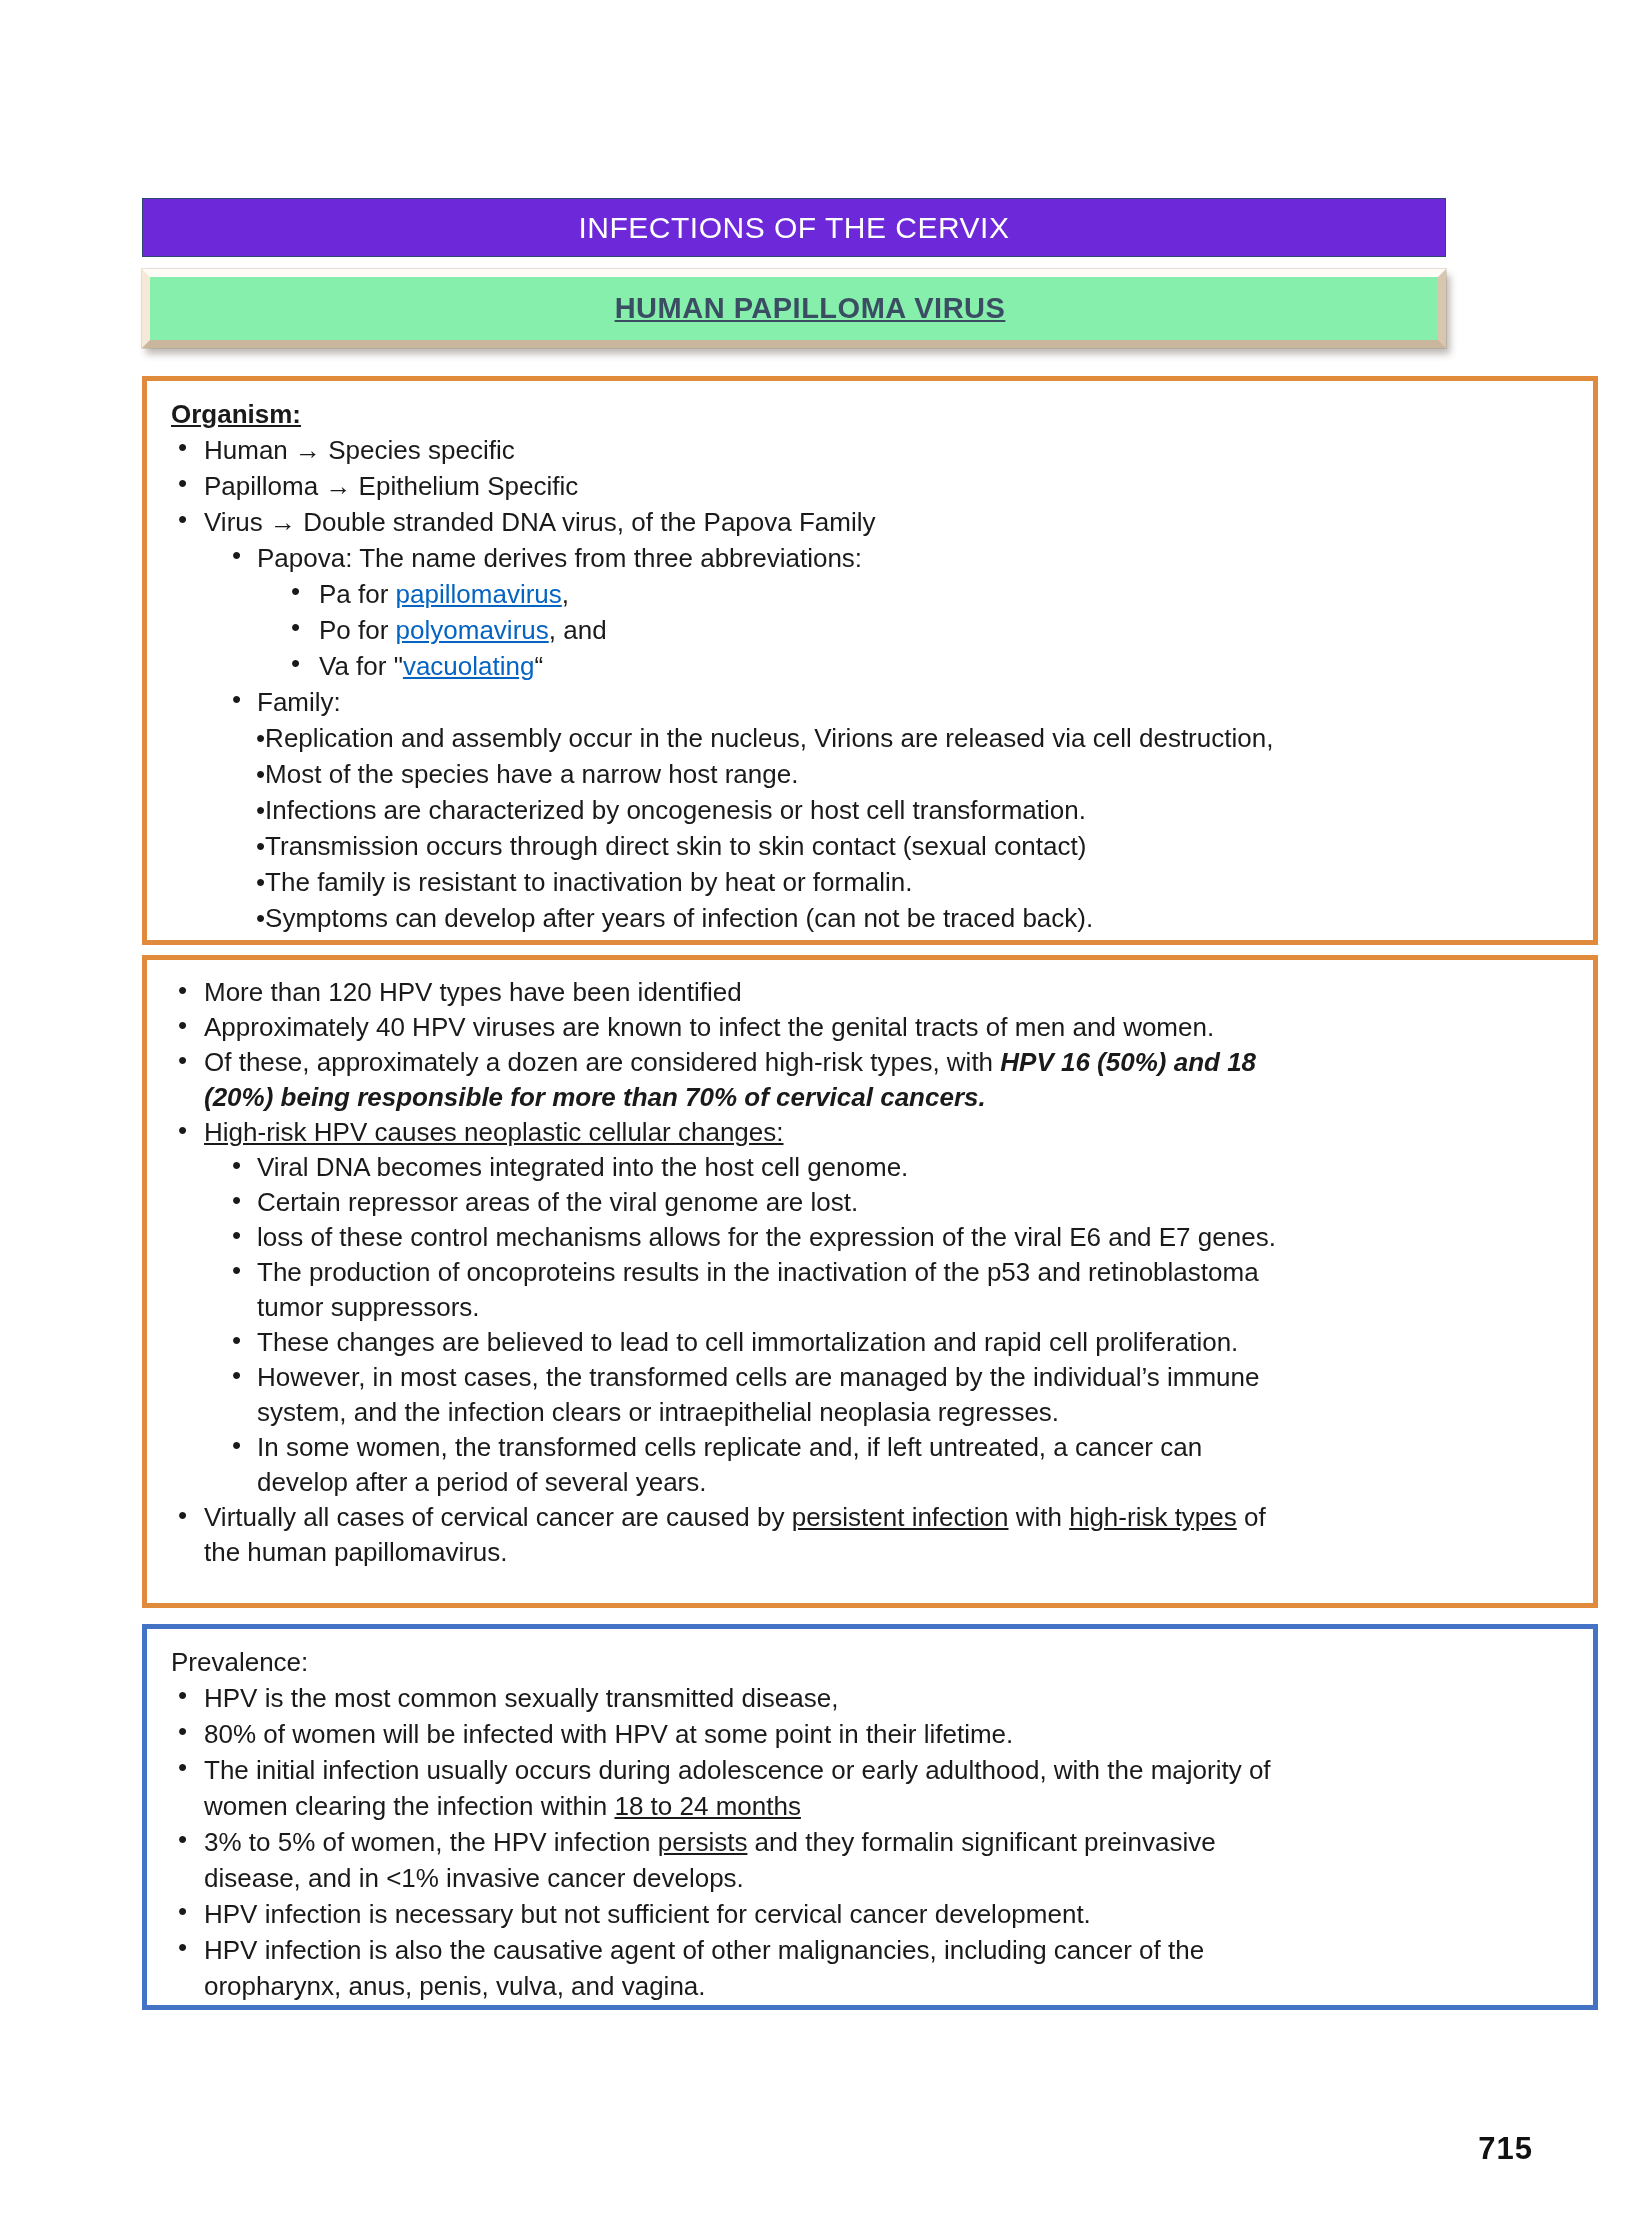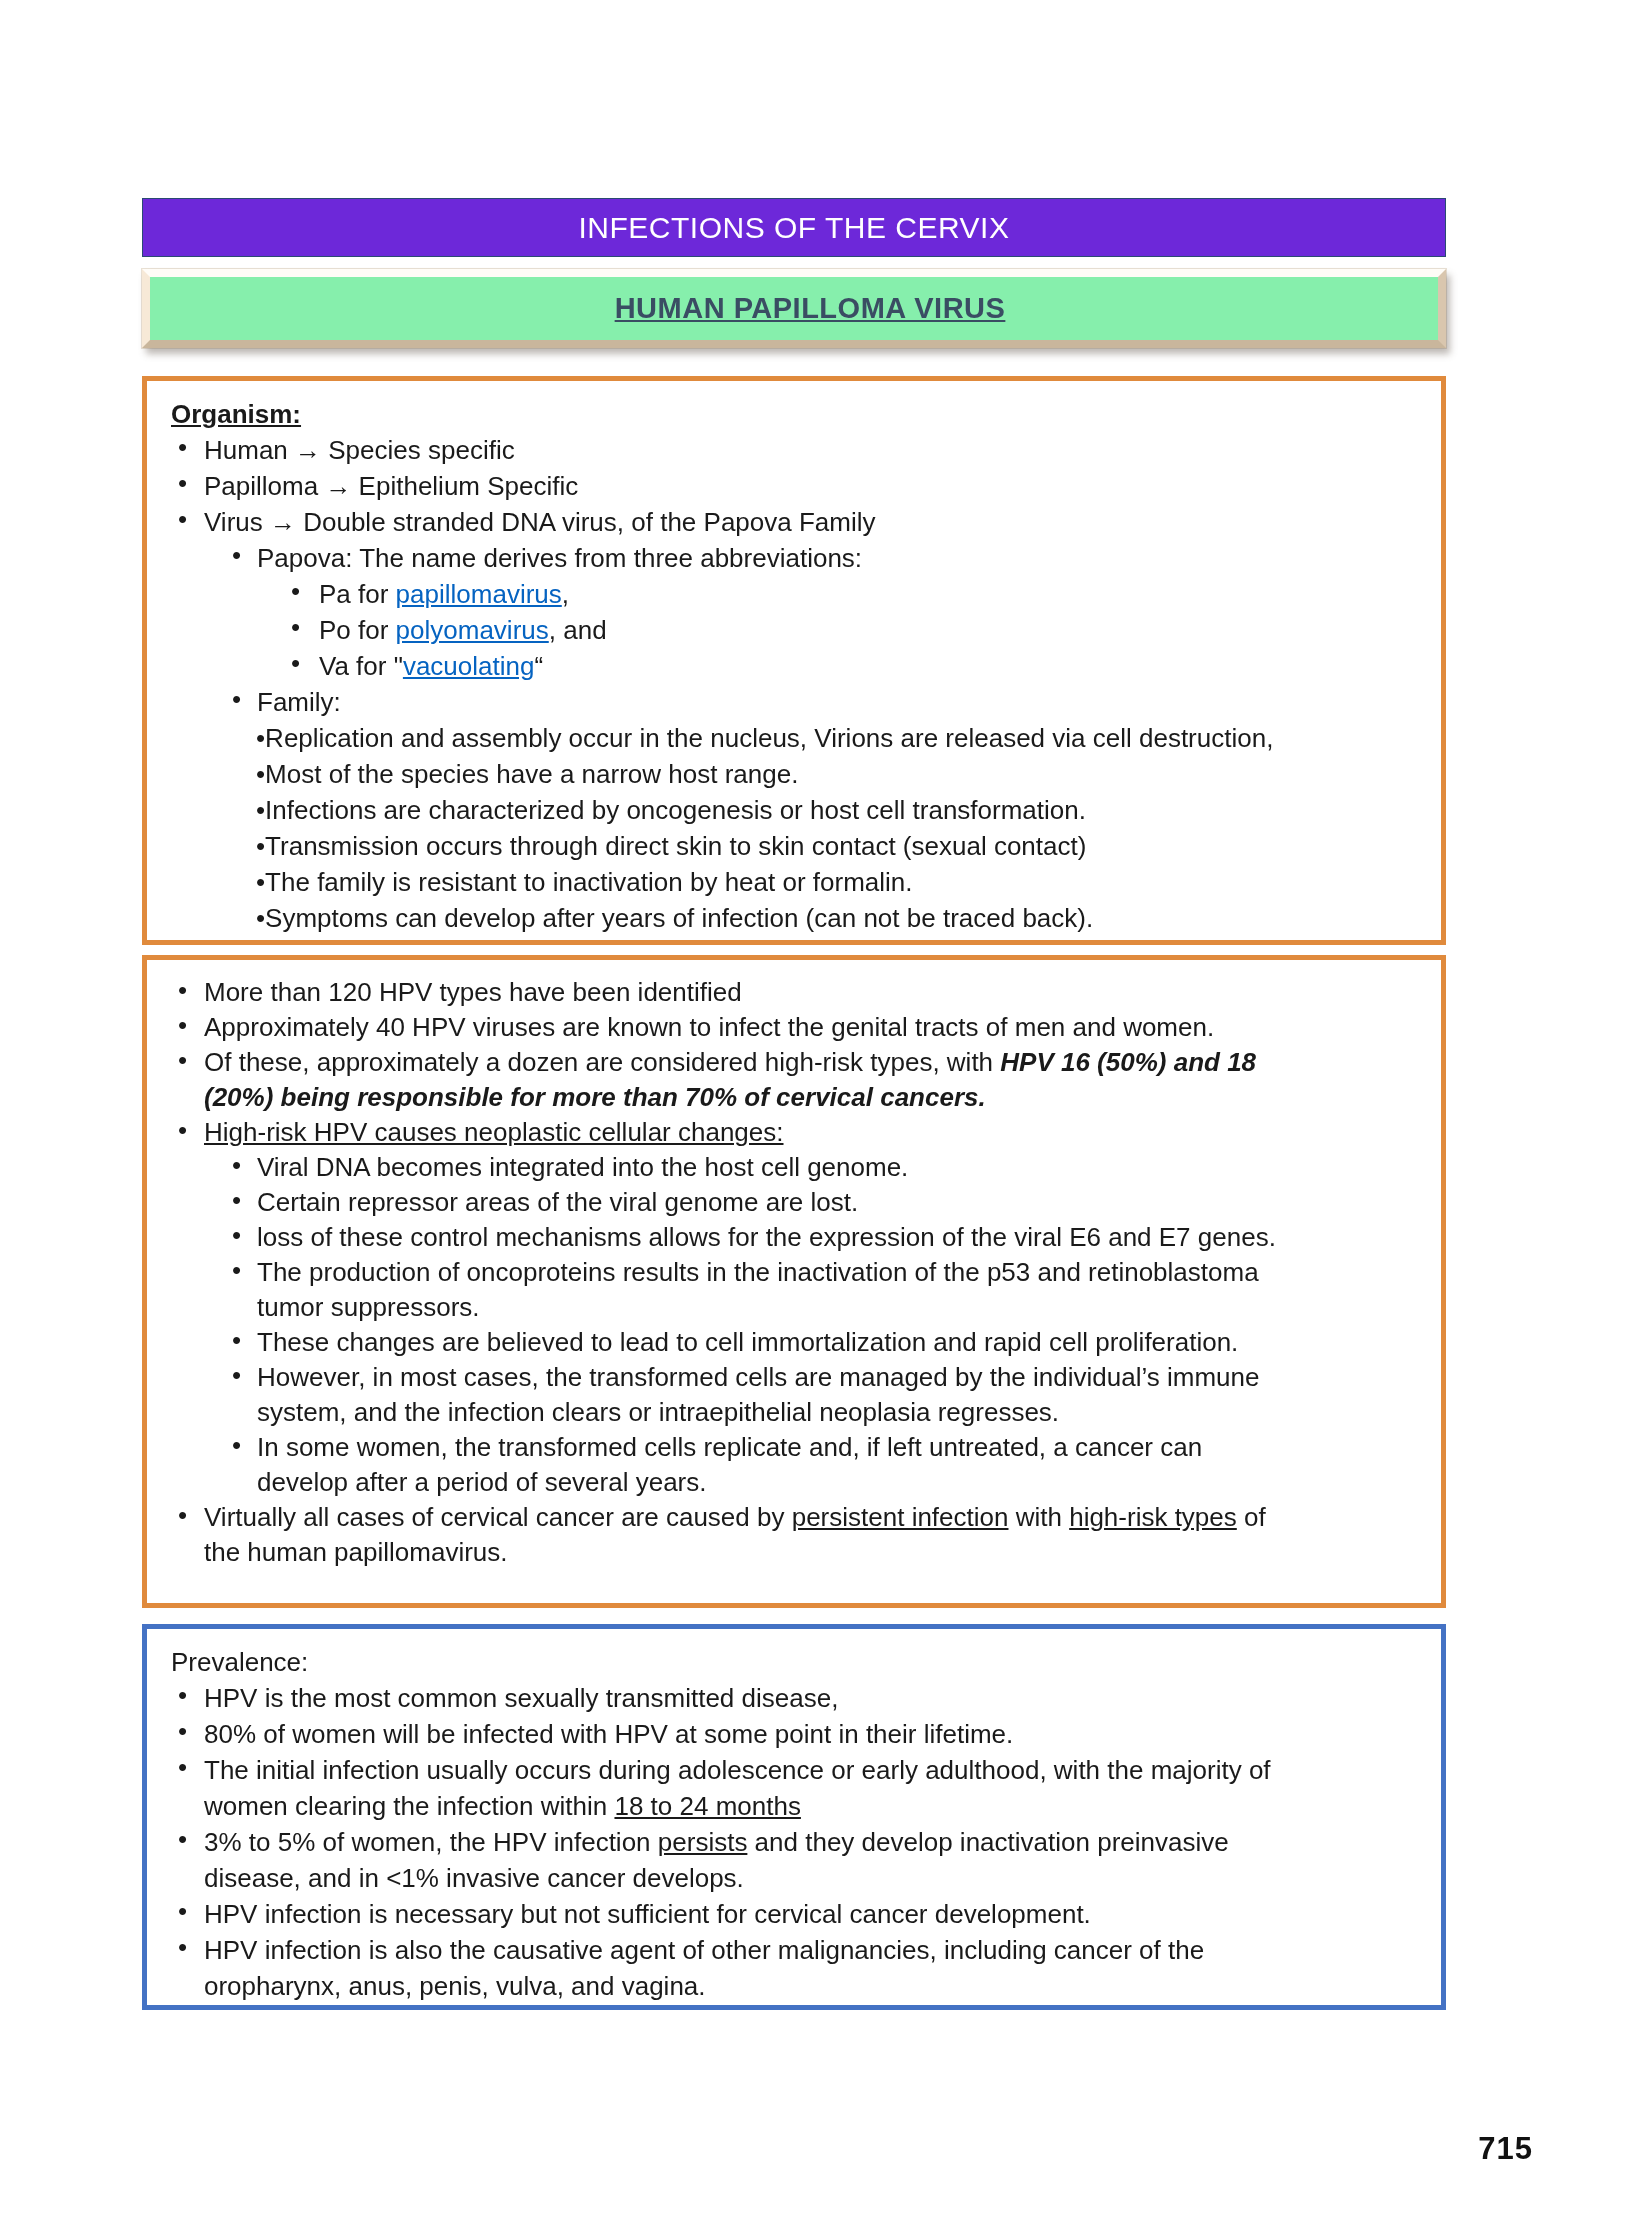--- a/index.html
+++ b/index.html
@@ -22,21 +22,21 @@
     border-left:8px solid #F7E9D7;
     border-right:8px solid #D9C6AE;
     border-bottom:8px solid #C9B69C;
     box-shadow:4px 6px 7px rgba(110,100,90,0.45), 0 0 0 1px #E9E1D5;
     display:flex;align-items:center;justify-content:center;padding-left:32px;
   }
   #subtitle-panel .t{
     color:#3A4D63;font-size:29px;font-weight:bold;text-decoration:underline;letter-spacing:0.5px;
   }
   
-  .box{position:absolute;left:142px;width:1304px;box-sizing:border-box;background:#ffffff;overflow:hidden;}
+  .box{position:absolute;left:142px;width:1456px;box-sizing:border-box;background:#ffffff;overflow:hidden;}
   #box-0{top:376px;height:569px;border:5px solid #E08A3C;}
   #box-1{top:955px;height:653px;border:5px solid #E08A3C;}
   #box-2{top:1624px;height:386px;border:5px solid #4472C4;}
   .inner{padding:15px 10px 0 24px;font-size:26px;}
   #box-0 .line,#box-2 .line{line-height:36px;}
   #box-1 .line{line-height:35px;}
   .item{position:relative;}
   .bullet{position:absolute;top:0;}
   .lv0 .txt{margin-left:0;}
   .lv1 .bullet{left:7px;}
@@ -260,21 +260,21 @@
       <div class="item lv1">
         <span class="bullet">•</span>
         <div class="txt">
           <div class="line"><span>The initial infection usually occurs during adolescence or early adulthood, with the majority of</span></div>
           <div class="line"><span>women clearing the infection within </span><span class="r-u">18 to 24 months</span></div>
         </div>
       </div>
       <div class="item lv1">
         <span class="bullet">•</span>
         <div class="txt">
-          <div class="line"><span>3% to 5% of women, the HPV infection </span><span class="r-u">persists</span><span> and they develop inactivation preinvasive</span></div>
+          <div class="line"><span>3% to 5% of women, the HPV infection </span><span class="r-u">persists</span><span> and they formalin significant preinvasive</span></div>
           <div class="line"><span>disease, and in &lt;1% invasive cancer develops.</span></div>
         </div>
       </div>
       <div class="item lv1">
         <span class="bullet">•</span>
         <div class="txt">
           <div class="line"><span>HPV infection is necessary but not sufficient for cervical cancer development.</span></div>
         </div>
       </div>
       <div class="item lv1">

